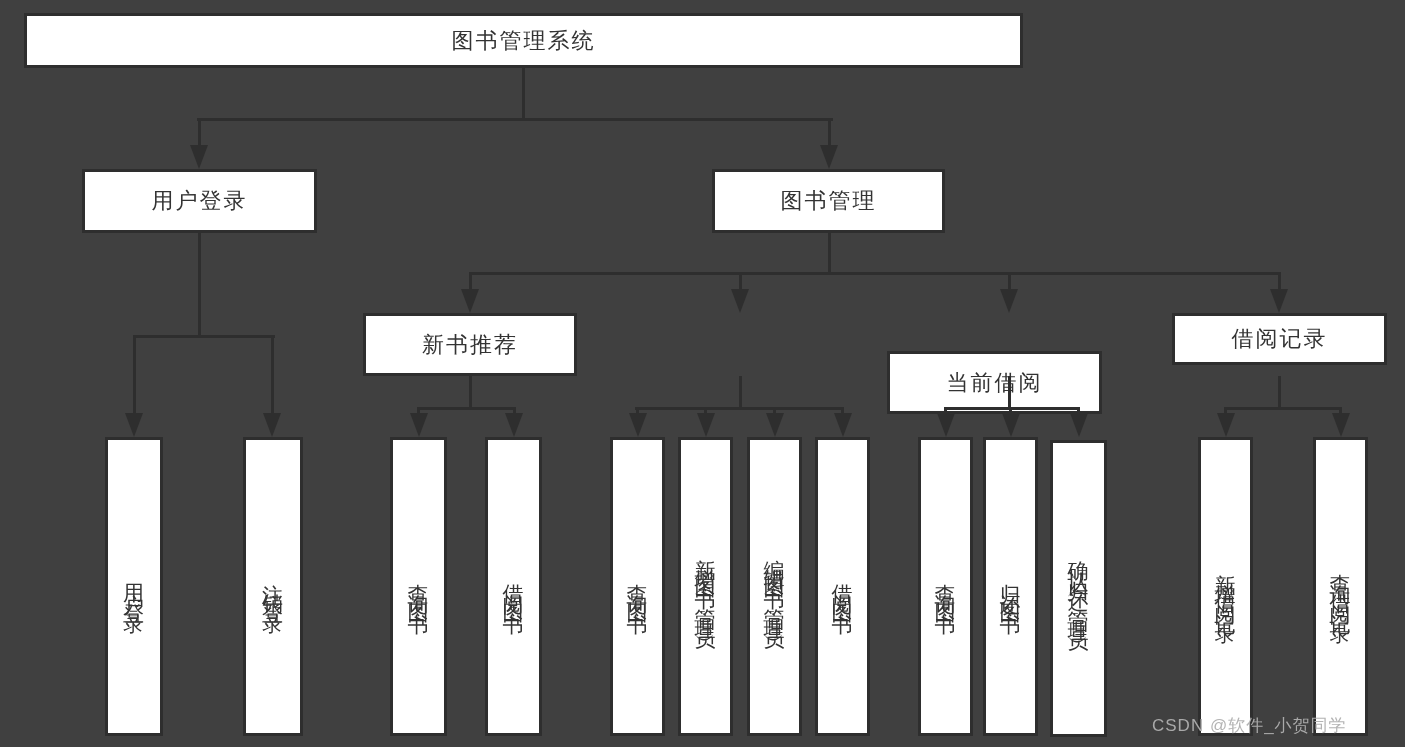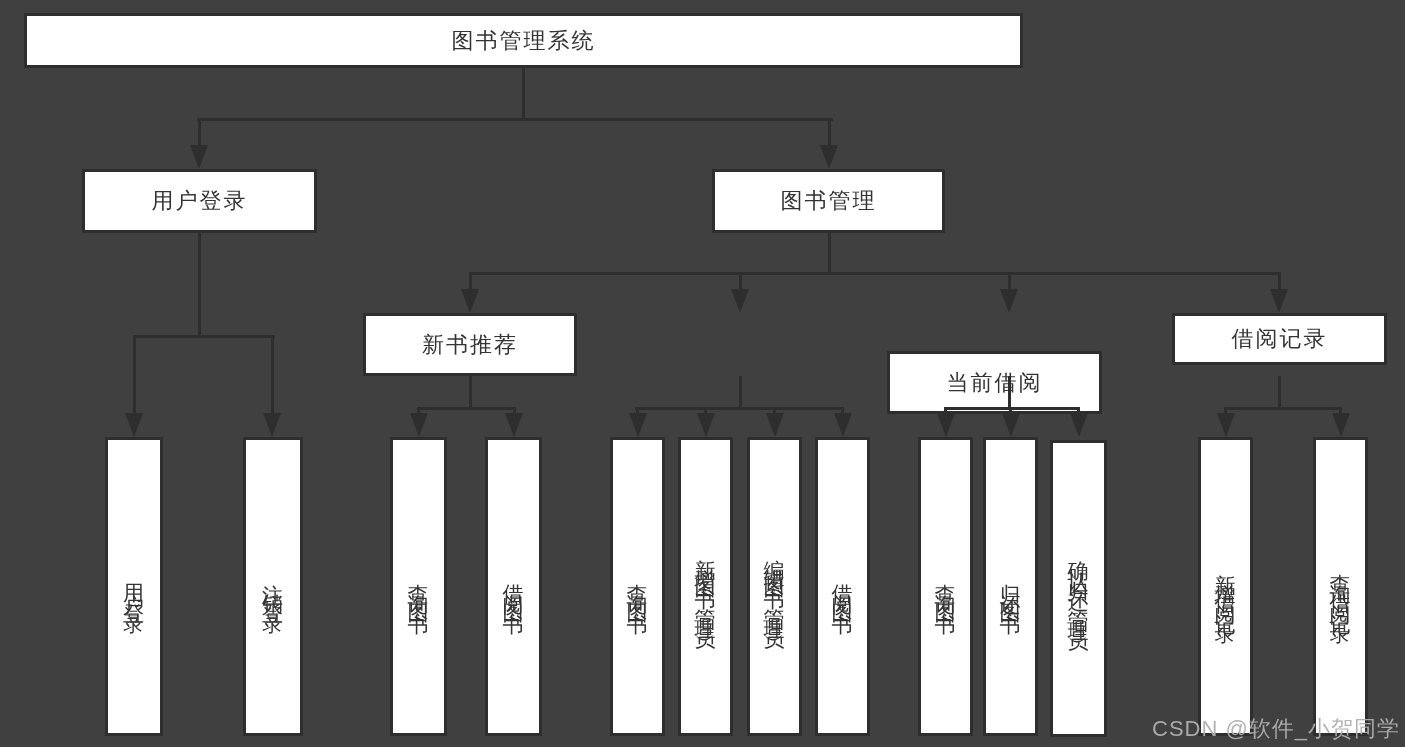--- a/index.html
+++ b/index.html
@@ -38,21 +38,21 @@
     position: absolute;
     width: 0; height: 0;
     border-left: 9px solid transparent;
     border-right: 9px solid transparent;
     border-top: 24px solid #2e2e2e;
   }
   .watermark {
     position: absolute;
     left: 1152px;
     top: 714px;
-    font-size: 22px;
+    font-size: 17px;
     color: rgba(175,175,175,0.95);
     letter-spacing: 1px;
     z-index: 10;
     white-space: nowrap;
   }
 </style>
 </head>
 <body>
 
 <div class="canvas">

